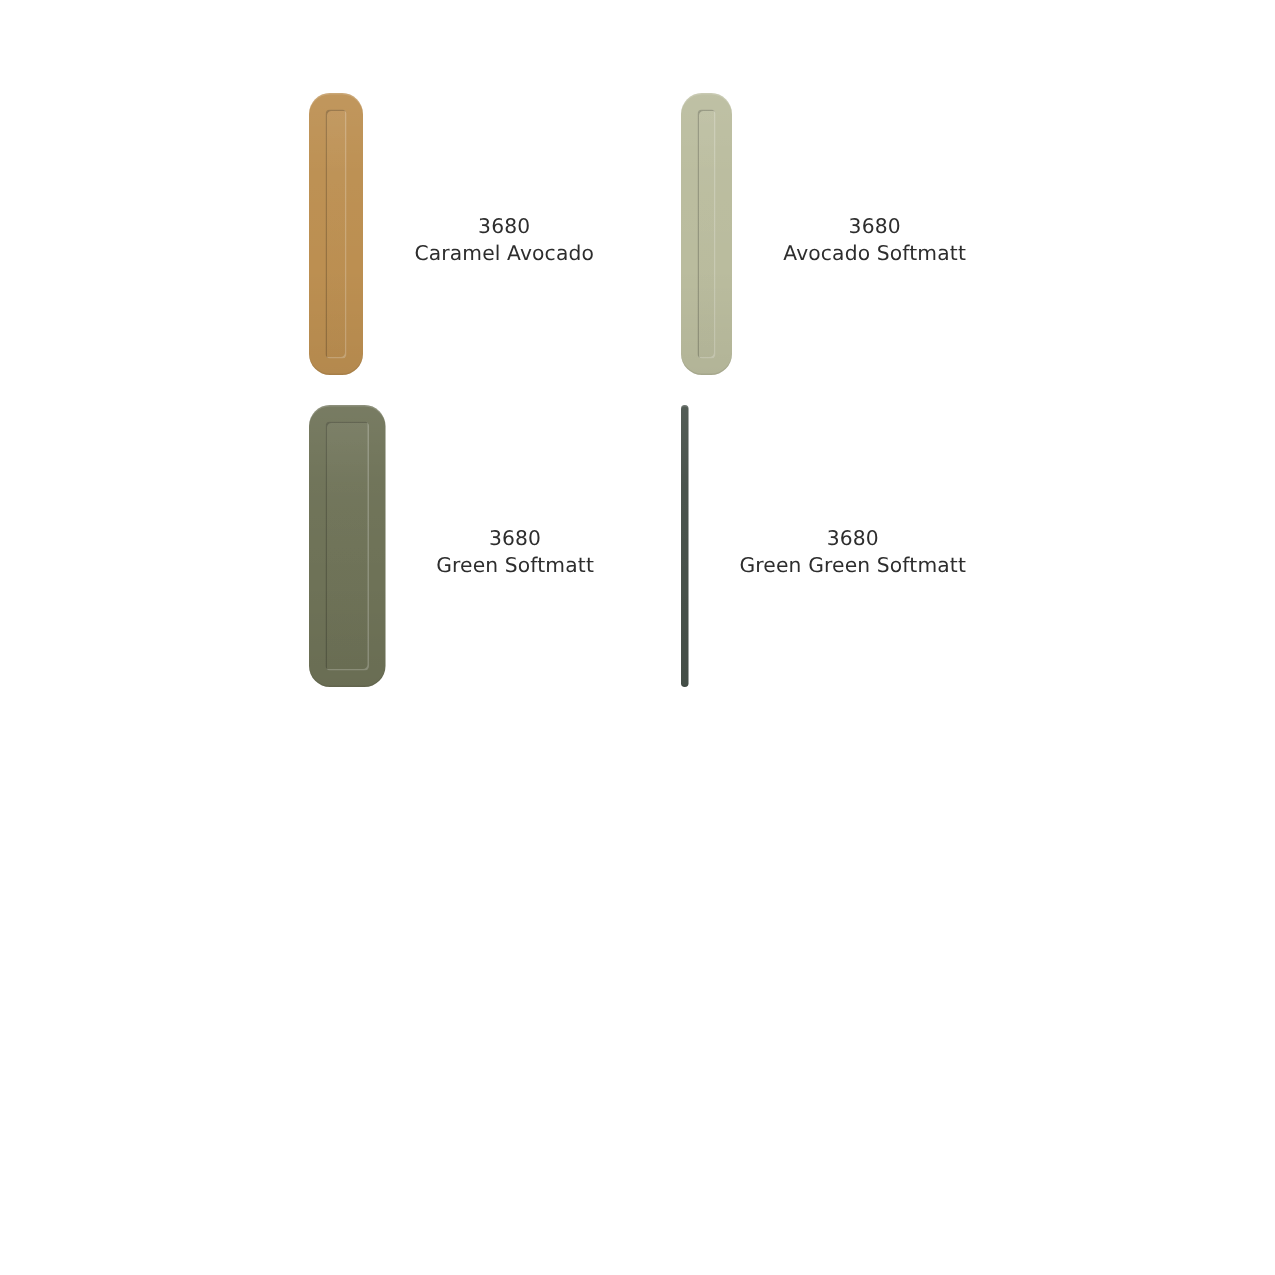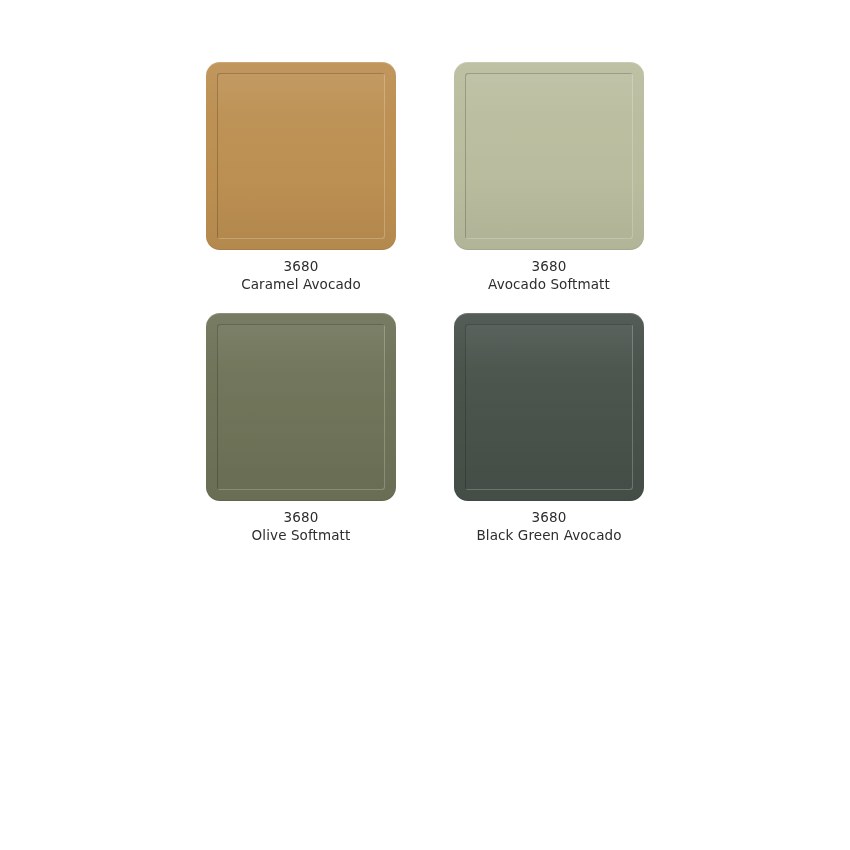--- a/index.html
+++ b/index.html
@@ -21,22 +21,22 @@
     display: grid;
     grid-template-columns: 190px 190px;
     grid-template-rows: auto auto;
     column-gap: 58px;
     row-gap: 20px;
   }
 
   .swatch-card {
     width: 190px;
     display: flex;
-    flex-direction: column;
     align-items: center;
+    gap: 34px;
   }
 
   
   .swatch-chip {
     position: relative;
     width: 190px;
     height: 188px;
     border-radius: 14px;
     background: var(--chip-color);
     box-shadow:
@@ -115,27 +115,27 @@
       <span class="swatch-name">Avocado Softmatt</span>
     </div>
   </div>
 
   <div class="swatch-card">
     <div class="swatch-chip" style="--chip-color: #6e7257;">
       <div class="swatch-panel"></div>
     </div>
     <div class="swatch-caption">
       <span class="swatch-code">3680</span>
-      <span class="swatch-name">Olive Softmatt</span>
+      <span class="swatch-name">Green Softmatt</span>
     </div>
   </div>
 
   <div class="swatch-card">
     <div class="swatch-chip" style="--chip-color: #47514a;">
       <div class="swatch-panel"></div>
     </div>
     <div class="swatch-caption">
       <span class="swatch-code">3680</span>
-      <span class="swatch-name">Black Green Avocado</span>
+      <span class="swatch-name">Green Green Softmatt</span>
     </div>
   </div>
 
 </div>
 
 </body></html>

